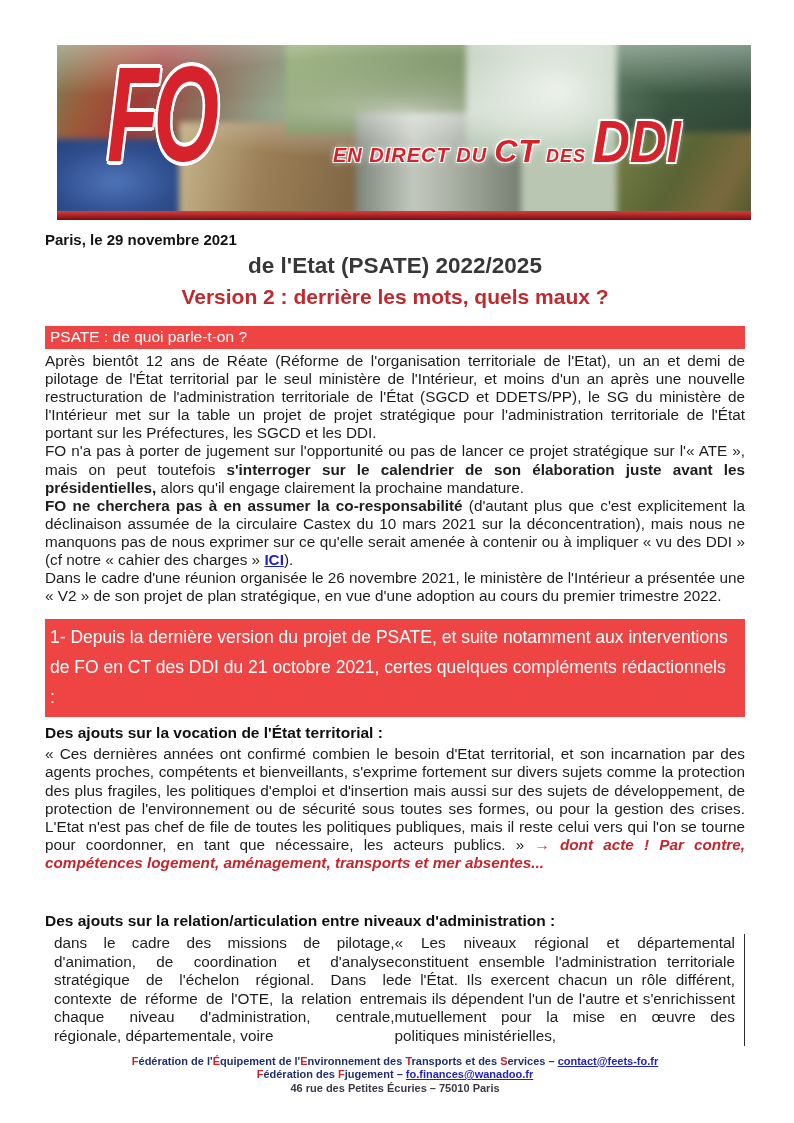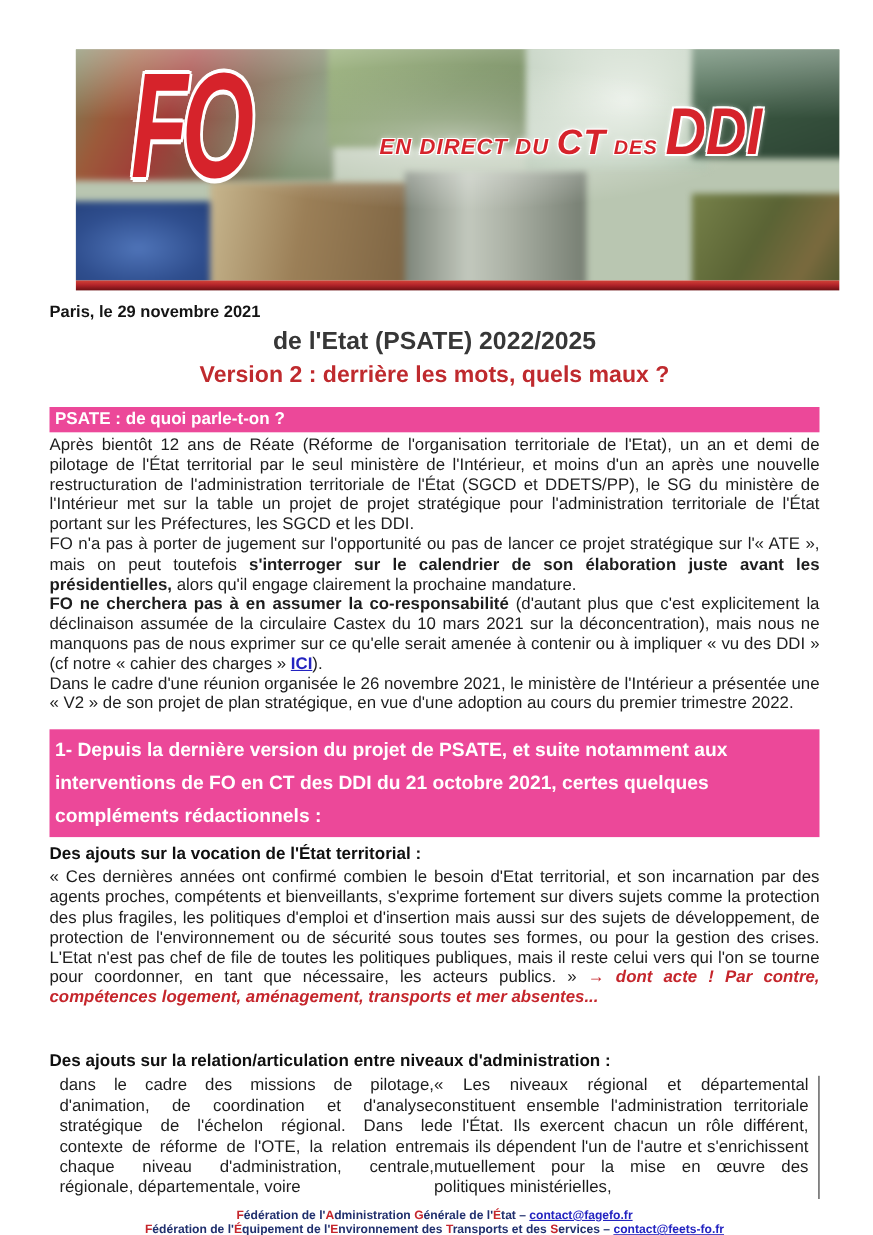--- a/index.html
+++ b/index.html
@@ -5,21 +5,21 @@
   html,body{margin:0;padding:0;}
   body{
     width:794px;height:1123px;background:#ffffff;overflow:hidden;
     font-family:"Liberation Sans","DejaVu Sans",sans-serif;
     color:#1d1d1d;
     -webkit-font-smoothing:antialiased;
   }
   .page{padding:45px 49px 0 45px;position:relative;}
 
   
-  .banner{position:relative;margin-left:24px;width:694px;height:219px;}
+  .banner{position:relative;margin-left:12px;width:694px;height:175px;}
   .banner-photos{position:absolute;left:0;right:0;top:0;bottom:9px;overflow:hidden;background:#b9c6b1;}
   .banner-photos .tiles{position:absolute;inset:-6px;filter:blur(3px);}
   .tile{position:absolute;}
   .ph-crowd{left:0;top:0;width:240px;height:125px;
     background:linear-gradient(115deg,#74885f 0%,#9c5a3a 22%,#a03c38 40%,#7d5a45 60%,#6f8360 85%);}
   .ph-car{left:0;bottom:0;width:140px;height:78px;
     background:radial-gradient(ellipse at 45% 55%,#4f74b8 0%,#2f4e8e 55%,#233f78 100%);}
   .ph-desk{left:128px;bottom:0;width:185px;height:95px;
     background:linear-gradient(100deg,#c7b68e 0%,#9b7f57 45%,#7c6342 100%);}
   .ph-market{left:235px;top:0;width:190px;height:95px;
@@ -36,37 +36,37 @@
     background:
       radial-gradient(ellipse 55% 45% at 50% 38%,rgba(255,255,255,.55),rgba(255,255,255,0) 70%),
       linear-gradient(180deg,rgba(255,255,255,.35) 0%,rgba(255,255,255,0) 30%);}
   .banner-redbar{position:absolute;left:0;right:0;bottom:0;height:9px;
     background:linear-gradient(180deg,#d24237 0%,#b3242a 45%,#6d1013 100%);}
   .fo-logo{position:absolute;left:50px;top:16px;z-index:3;
     font-size:136px;line-height:.78;font-weight:bold;font-style:italic;
     color:#d6232b;letter-spacing:-8px;
     transform:scaleX(.62);transform-origin:left top;
     text-shadow:-3px -3px 0 #fff,3px -3px 0 #fff,-3px 3px 0 #fff,3px 3px 0 #fff,0 4px 0 #fff,4px 0 0 #fff,-4px 0 0 #fff,0 -4px 0 #fff;}
-  .banner-tagline{position:absolute;left:276px;top:40px;z-index:3;white-space:nowrap;
+  .banner-tagline{position:absolute;left:276px;top:62px;z-index:3;white-space:nowrap;
     font-weight:bold;font-style:italic;color:#d6232b;
     display:flex;align-items:baseline;gap:7px;
     text-shadow:-1px -1px 0 #fff,1px -1px 0 #fff,-1px 1px 0 #fff,1px 1px 0 #fff,0 0 6px rgba(255,255,255,.9);}
   .tg-small{font-size:20px;letter-spacing:1px;}
   .tg-ct{font-size:32px;letter-spacing:1px;}
   .tg-des{font-size:18px;letter-spacing:1px;}
   .tg-ddi{font-size:60px;letter-spacing:0;transform:scaleX(.85);transform-origin:left bottom;
     text-shadow:-2px -2px 0 #fff,2px -2px 0 #fff,-2px 2px 0 #fff,2px 2px 0 #fff,0 0 6px rgba(255,255,255,.9);}
 
   
   .date-line{margin-top:11px;font-weight:bold;font-size:15px;color:#141414;}
   .doc-title{margin-top:4px;text-align:center;font-weight:bold;font-size:22.5px;line-height:27px;color:#373737;}
   .doc-subtitle{margin-top:6px;text-align:center;font-weight:bold;font-size:21px;color:#bf2a2e;}
 
   
-  .graybar{background:#ec4899;color:#ffffff;font-weight:bold;}
+  .graybar{background:#ef4444;color:#ffffff;font-weight:normal;}
   .bar-small{margin-top:17px;font-size:15.5px;padding:2px 6px 3px 5px;}
   .bar-big{margin-top:14px;font-size:17.5px;line-height:30px;padding:3px 10px 5px 5px;}
 
   
   .para{font-size:15.3px;line-height:18.1px;text-align:justify;margin:0;}
   .para+.para{margin-top:0;}
   .first-para{margin-top:3px;}
   .subheading{margin:7px 0 3px 0;font-weight:bold;font-size:15.5px;color:#101010;}
   .subheading-relation{margin-top:40px;}
   .seg-b{font-weight:bold;}
@@ -132,19 +132,18 @@
   <h3 class="subheading">Des ajouts sur la vocation de l'État territorial :</h3>
   <p class="para"><span>« Ces dernières années ont confirmé combien le besoin d'Etat territorial, et son incarnation par des agents proches, compétents et bienveillants, s'exprime fortement sur divers sujets comme la protection des plus fragiles, les politiques d'emploi et d'insertion mais aussi sur des sujets de développement, de protection de l'environnement ou de sécurité sous toutes ses formes, ou pour la gestion des crises. L'Etat n'est pas chef de file de toutes les politiques publiques, mais il reste celui vers qui l'on se tourne pour coordonner, en tant que nécessaire, les acteurs publics. » </span><span class="seg-r">→ </span><span class="seg-rbi">dont acte ! Par contre, compétences logement, aménagement, transports et mer absentes...</span></p>
 
   <h3 class="subheading subheading-relation">Des ajouts sur la relation/articulation entre niveaux d'administration :</h3>
   <div class="columns">
     <div class="col col-right">dans le cadre des missions de pilotage, d'animation, de coordination et d'analyse stratégique de l'échelon régional. Dans le contexte de réforme de l'OTE, la relation entre chaque niveau d'administration, centrale, régionale, départementale, voire</div>
     <div class="col col-left">« Les niveaux régional et départemental constituent ensemble l'administration territoriale de l'État. Ils exercent chacun un rôle différent, mais ils dépendent l'un de l'autre et s'enrichissent mutuellement pour la mise en œuvre des politiques ministérielles,</div>
   </div>
 
   <div class="footer">
-    <div><span class="seg-r">F</span><span>édération de l'</span><span class="seg-r">A</span><span>dministration </span><span class="seg-r">G</span><span>énérale de l'</span><span class="seg-r">É</span><span>tat – </span><span class="seg-l">contact@fagefo.fr</span></div>
     <div><span class="seg-r">F</span><span>édération de l'</span><span class="seg-r">É</span><span>quipement de l'</span><span class="seg-r">E</span><span>nvironnement des </span><span class="seg-r">T</span><span>ransports et des </span><span class="seg-r">S</span><span>ervices – </span><span class="seg-l">contact@feets-fo.fr</span></div>
     <div><span class="seg-r">F</span><span>édération des </span><span class="seg-r">F</span><span>jugement – </span><span class="seg-l">fo.finances@wanadoo.fr</span></div>
     <div class="footer-address">46 rue des Petites Écuries – 75010 Paris</div>
   </div>
 
 </div>
 
 </body></html>

